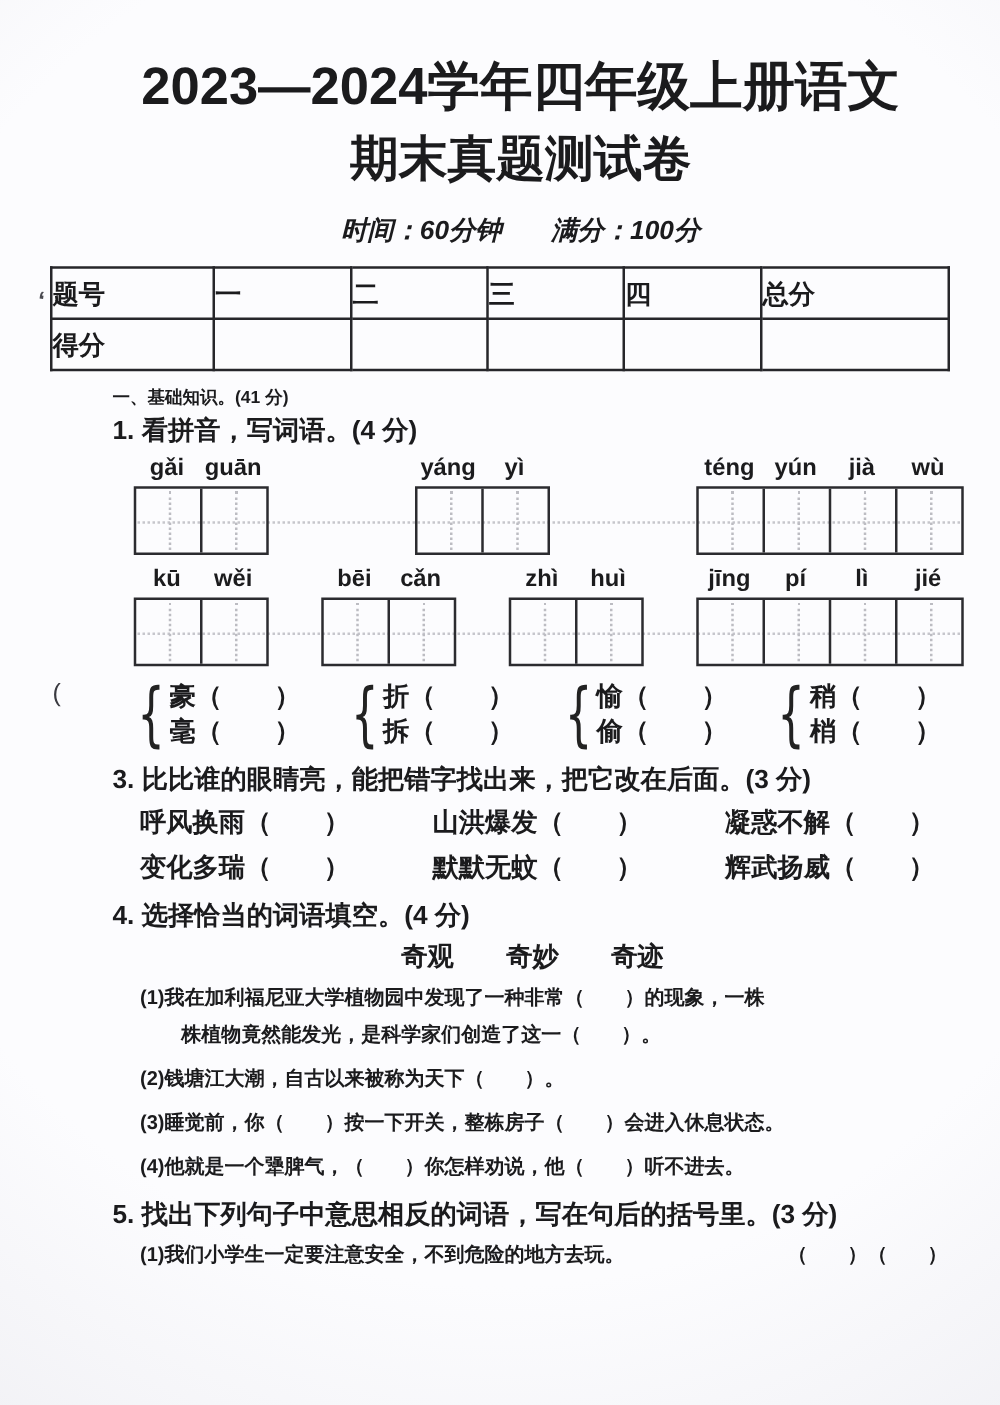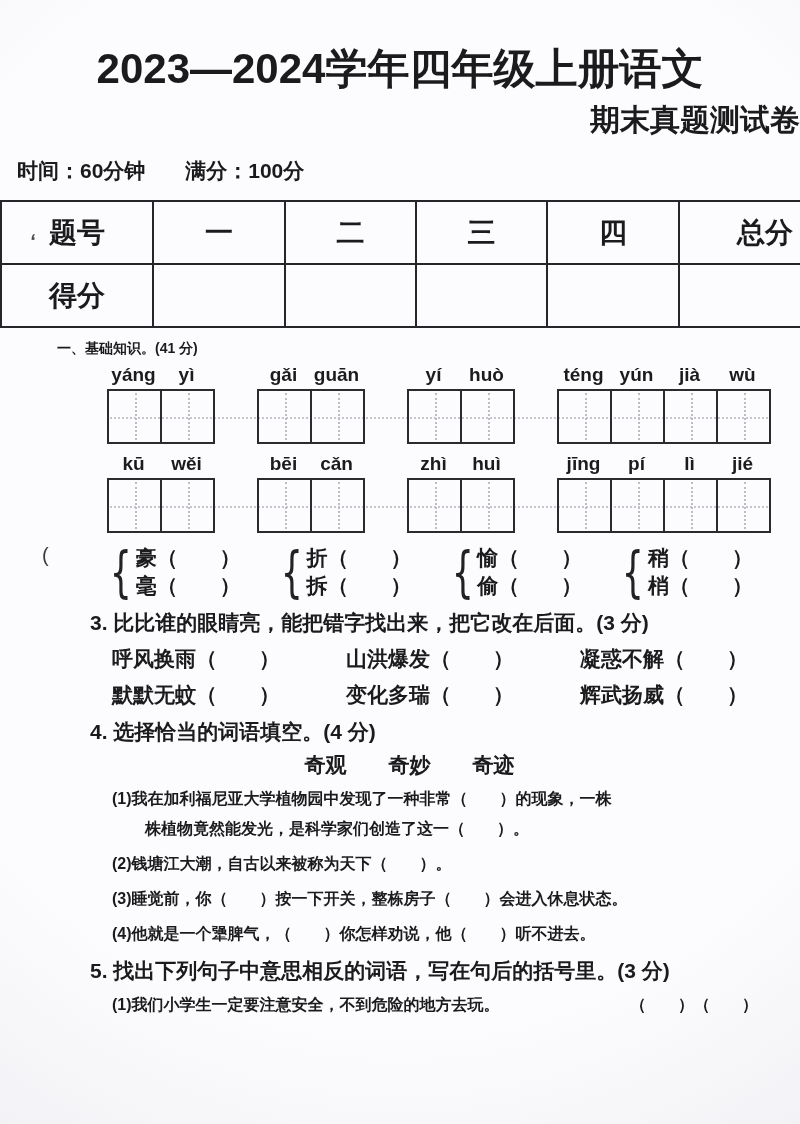--- a/index.html
+++ b/index.html
@@ -2,29 +2,29 @@
 <html><head>
 <meta charset="utf-8">
 <style>
   html,body { margin:0; padding:0; }
   body { width:800px; height:1124px; background:#d9d9df; font-family:"Liberation Sans", sans-serif; }
   .page {
     position:relative; width:800px; height:1124px; overflow:hidden;
     background: radial-gradient(ellipse 120% 90% at 50% 42%, #fcfcfe 55%, #f1f1f5 80%, #e6e6ec 100%);
     color:#1b1b1d; font-weight:bold;
   }
-  p { margin:0; }
+  p { margin:0;padding-left:33px; }
 
   .title { padding-top:44px; text-align:center; font-size:42px; line-height:1.2; letter-spacing:0; }
-  .subtitle { margin-top:6px; text-align:right; font-size:30px; }
-  .info { margin-top:16px; font-size:21px; }
+  .subtitle { margin-top:6px; text-align:center; font-size:39px; }
+  .info { margin-top:16px; text-align:center; font-size:21px;font-style:italic; }
   .info span { display:inline-block; margin:0 17px; }
 
   table.score { margin:15px auto 0; border-collapse:collapse; table-layout:fixed; width:706px; background:transparent; }
-  table.score th, table.score td { border:2.5px solid #26262a; height:39px; text-align:center; vertical-align:middle; font-size:28px; font-weight:bold; padding:11px; }
+  table.score th, table.score td { border:2.5px solid #26262a; height:39px; text-align:left; vertical-align:middle; font-size:21px; font-weight:bold; padding:0; }
   .c0{width:128px}.c1{width:108px}.c2{width:107px}.c3{width:107px}.c4{width:108px}.c5{width:148px}
 
   .content { padding:0 38px 0 57px; position:relative; }
 
   .sec-head { margin-top:12px; font-size:14px; }
   .q-head { margin-top:3px; padding-left:33px; font-size:21px; position:relative; }
 
   .prow { position:relative; margin-left:50px; width:664px; display:flex; justify-content:space-between; margin-top:5px; }
   .prow::after { content:""; position:absolute; left:3px; right:3px; top:54px; border-top:2px dotted #c6c6cc; }
   .pgroup { position:relative; z-index:1; }
@@ -82,46 +82,37 @@
       <td></td>
       <td></td>
     </tr>
   </tbody>
     </table>
 
   <div class="content">
 
     <p class="sec-head">一、基础知识。(41 分)</p>
 
+    <p class="q-head">1. 看拼音，写词语。(4 分)</p>
 
     <div class="prow">
+      <div class="pgroup">
+        <div class="plabels">
+          <span>gǎi</span>
+          <span>guān</span>
+        </div>
+        <div class="pgrid">
+          <div class="pcell"></div>
+          <div class="pcell"></div>
+        </div>
+      </div>
       <div class="pgroup">
         <div class="plabels">
           <span>yáng</span>
           <span>yì</span>
-        </div>
-        <div class="pgrid">
-          <div class="pcell"></div>
-          <div class="pcell"></div>
-        </div>
-      </div>
-      <div class="pgroup">
-        <div class="plabels">
-          <span>gǎi</span>
-          <span>guān</span>
-        </div>
-        <div class="pgrid">
-          <div class="pcell"></div>
-          <div class="pcell"></div>
-        </div>
-      </div>
-      <div class="pgroup">
-        <div class="plabels">
-          <span>yí</span>
-          <span>huò</span>
         </div>
         <div class="pgrid">
           <div class="pcell"></div>
           <div class="pcell"></div>
         </div>
       </div>
       <div class="pgroup">
         <div class="plabels">
           <span>téng</span>
           <span>yún</span>
@@ -219,22 +210,22 @@
       </div>
     </div>
 
     <p class="q-head" style="margin-top:9px">3. 比比谁的眼睛亮，能把错字找出来，把它改在后面。(3 分)</p>
     <div class="idrow">
       <span>呼风换雨（　　）</span>
       <span>山洪爆发（　　）</span>
       <span>凝惑不解（　　）</span>
     </div>
     <div class="idrow">
+      <span>变化多瑞（　　）</span>
       <span>默默无蚊（　　）</span>
-      <span>变化多瑞（　　）</span>
       <span>辉武扬威（　　）</span>
     </div>
 
     <p class="q-head" style="margin-top:9px">4. 选择恰当的词语填空。(4 分)</p>
     <p class="bank">奇观　　奇妙　　奇迹</p>
     <p class="item">(1)我在加利福尼亚大学植物园中发现了一种非常（　　）的现象，一株</p>
     <p class="item cont" style="margin-top:0">株植物竟然能发光，是科学家们创造了这一（　　）。</p>
     <p class="item">(2)钱塘江大潮，自古以来被称为天下（　　）。</p>
     <p class="item">(3)睡觉前，你（　　）按一下开关，整栋房子（　　）会进入休息状态。</p>
     <p class="item">(4)他就是一个犟脾气，（　　）你怎样劝说，他（　　）听不进去。</p>

